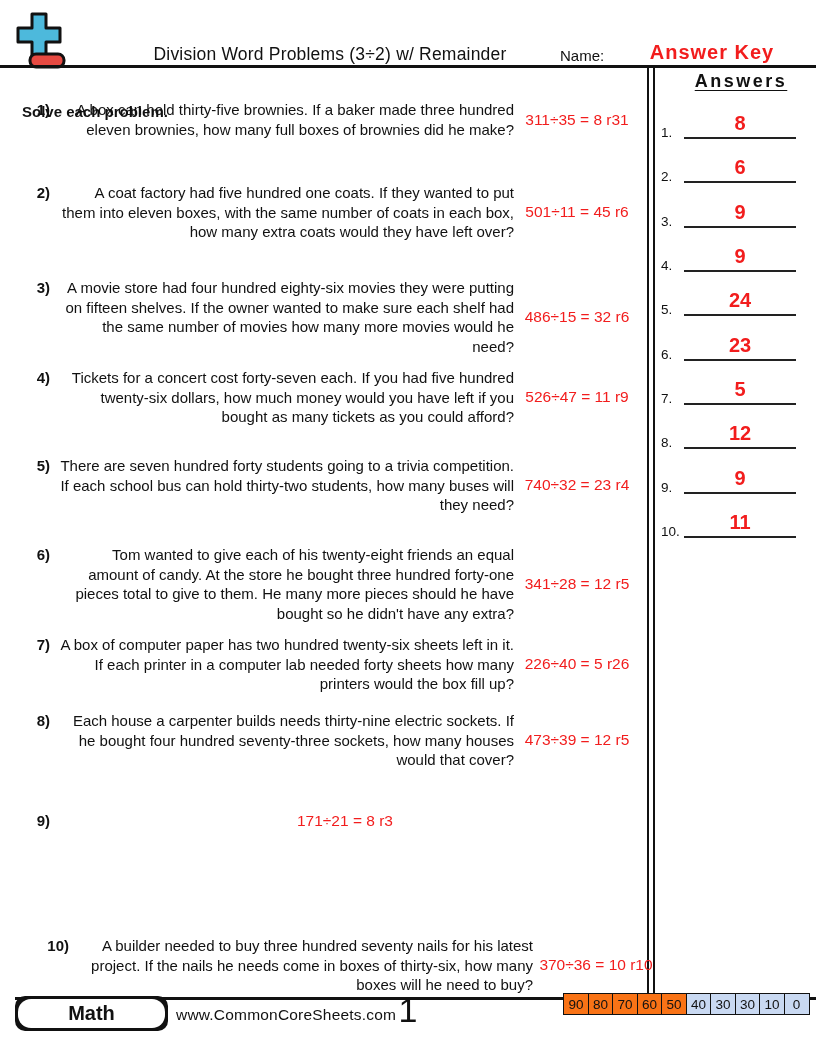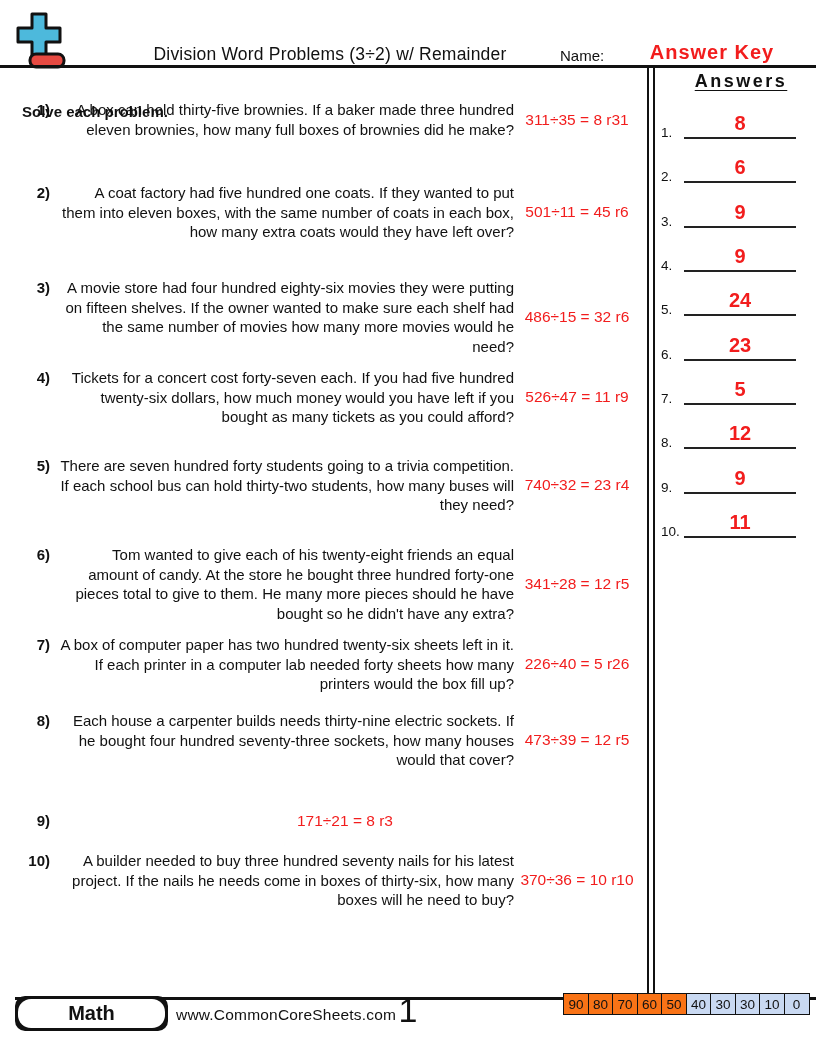--- a/index.html
+++ b/index.html
@@ -132,21 +132,21 @@
       </div>
       <div class="problem-row" style="top: 711px;">
         <span class="pnum">8)</span>
         <div class="ptext">Each house a carpenter builds needs thirty-nine electric sockets. If he bought four hundred seventy-three sockets, how many houses would that cover?</div>
         <div class="peq red">473÷39 = 12 r5</div>
       </div>
       <div class="problem-row" style="top: 811px;">
         <span class="pnum">9)</span>
         <div class="peq red">171÷21 = 8 r3</div>
       </div>
-      <div class="problem-row" style="top: 851px;">
+      <div class="problem-row" style="top: 936px; margin-left: 19px;">
         <span class="pnum">10)</span>
         <div class="ptext">A builder needed to buy three hundred seventy nails for his latest project. If the nails he needs come in boxes of thirty-six, how many boxes will he need to buy?</div>
         <div class="peq red">370÷36 = 10 r10</div>
       </div>
     </div>
 
   <div class="answers-panel">
     <div class="answers-title">Answers</div>
     <div id="answer-rows">
         <div class="answer-row" style="top: 43px;">

